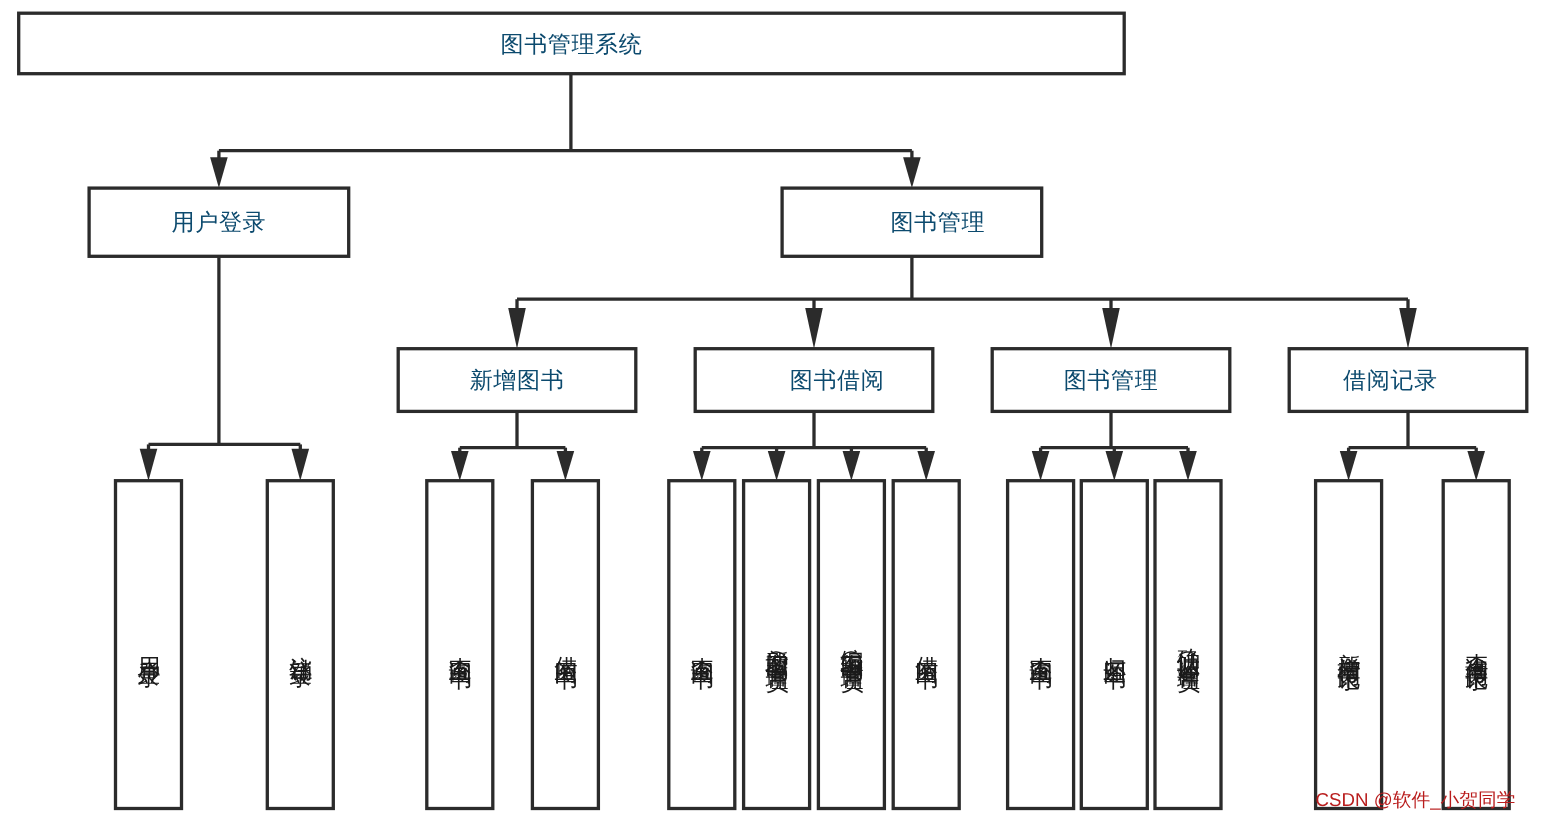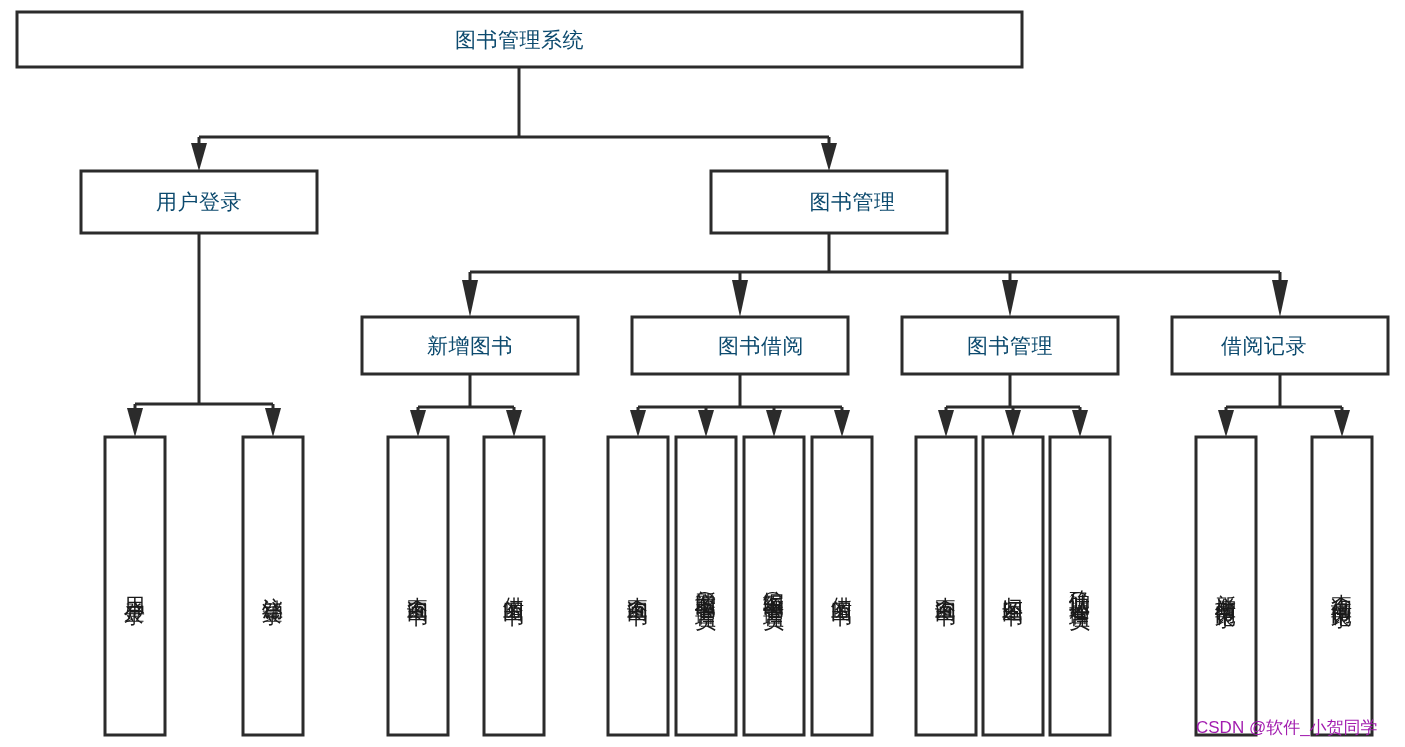--- a/index.html
+++ b/index.html
@@ -61,21 +61,21 @@
   }
   .node-label-v > span {
     writing-mode: vertical-rl;
     text-orientation: upright;
     letter-spacing: 3px;
     line-height: 1;
     white-space: nowrap;
   }
   .watermark {
     position: absolute;
-    color: #a21caf;
+    color: #b91c1c;
     font-size: 17px;
     white-space: nowrap;
     pointer-events: none;
   }
 </style>
 </head>
 <body>
 
 <div id="diagram-root">
 

